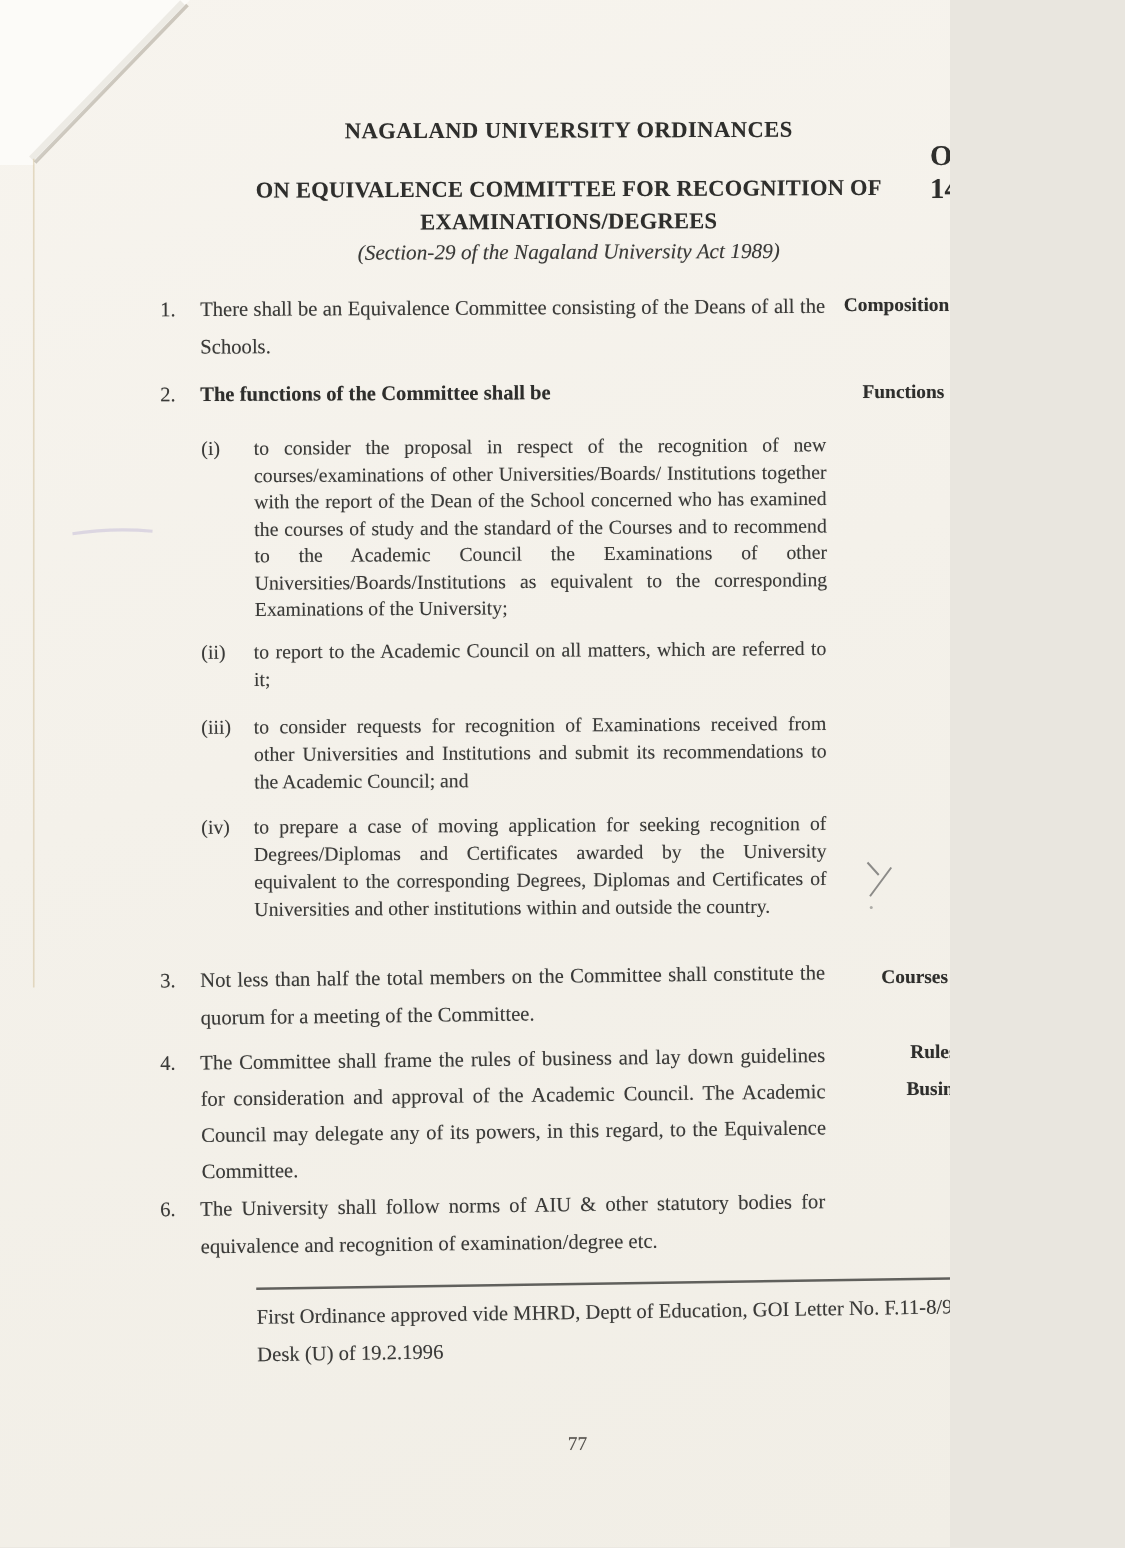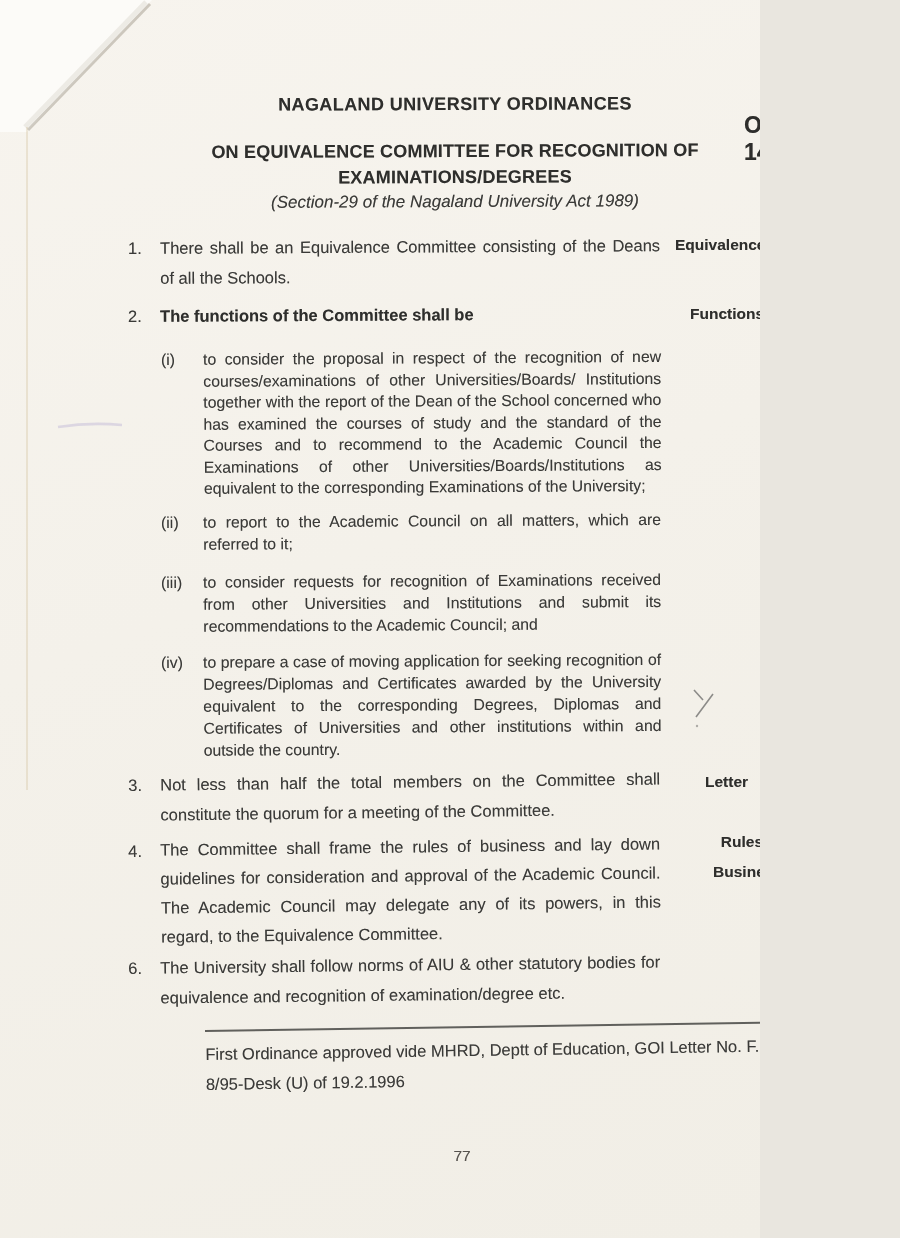--- a/index.html
+++ b/index.html
@@ -1,19 +1,19 @@
 <!DOCTYPE html>
 <html><head>
 <meta charset="utf-8">
 <style>
   html,body { margin:0; padding:0; background:#e9e6df; }
   .page {
     position:relative; width:760px; height:1238px; overflow:hidden;
     background:linear-gradient(160deg,#f7f4ee 0%,#f4f1ea 45%,#f1eee6 100%);
-    font-family:Liberation Sans, sans-serif;
+    font-family:Liberation Serif, serif;
     color:#3a3a38;
     text-shadow:0 0 0.6px rgba(58,58,56,0.38);
   }
   .artifacts { position:absolute; top:0; left:0; }
   .title {
     position:absolute; top:94px; left:10px; width:890px; text-align:center;
     font-size:18px; font-weight:700; letter-spacing:0.4px; color:#2e2e2c;
     transform:rotate(-0.2deg);
   }
   .code { position:absolute; top:112px; left:744px; font-size:23px; font-weight:700; color:#2e2e2c; }
@@ -77,21 +77,21 @@
   <div class="title">NAGALAND UNIVERSITY ORDINANCES</div>
   <div class="code">OC-14</div>
   <div class="subtitle1">ON EQUIVALENCE COMMITTEE FOR RECOGNITION OF</div>
   <div class="subtitle2">EXAMINATIONS/DEGREES</div>
   <div class="section-ref">(Section-29 of the Nagaland University Act 1989)</div>
 
   <div class="item item-1">
     <div class="num">1.</div>
     <div class="txt">There shall be an Equivalence Committee consisting of the Deans of all the Schools.</div>
   </div>
-  <div class="mlabel ml-1">Equivalence</div>
+  <div class="mlabel ml-1">Composition</div>
 
   <div class="item item-2">
     <div class="num">2.</div>
     <div class="txt">The functions of the Committee shall be</div>
   </div>
   <div class="mlabel ml-2">Functions</div>
 
   <div class="sub sub-i">
     <div class="slabel">(i)</div>
     <div class="stxt">to consider the proposal in respect of the recognition of new courses/examinations of other Universities/Boards/ Institutions together with the report of the Dean of the School concerned who has examined the courses of study and the standard of the Courses and to recommend to the Academic Council the Examinations of other Universities/Boards/Institutions as equivalent to the corresponding Examinations of the University;</div>
@@ -106,21 +106,21 @@
   </div>
   <div class="sub sub-iv">
     <div class="slabel">(iv)</div>
     <div class="stxt">to prepare a case of moving application for seeking recognition of Degrees/Diplomas and Certificates awarded by the University equivalent to the corresponding Degrees, Diplomas and Certificates of Universities and other institutions within and outside the country.</div>
   </div>
 
   <div class="item item-3">
     <div class="num">3.</div>
     <div class="txt">Not less than half the total members on the Committee shall constitute the quorum for a meeting of the Committee.</div>
   </div>
-  <div class="mlabel ml-3">Letter</div>
+  <div class="mlabel ml-3">Courses</div>
 
   <div class="item item-4">
     <div class="num">4.</div>
     <div class="txt">The Committee shall frame the rules of business and lay down guidelines for consideration and approval of the Academic Council. The Academic Council may delegate any of its powers, in this regard, to the Equivalence Committee.</div>
   </div>
   <div class="mlabel ml-4">Rules of Business</div>
 
   <div class="item item-6">
     <div class="num">6.</div>
     <div class="txt">The University shall follow norms of AIU &amp; other statutory bodies for equivalence and recognition of examination/degree etc.</div>

